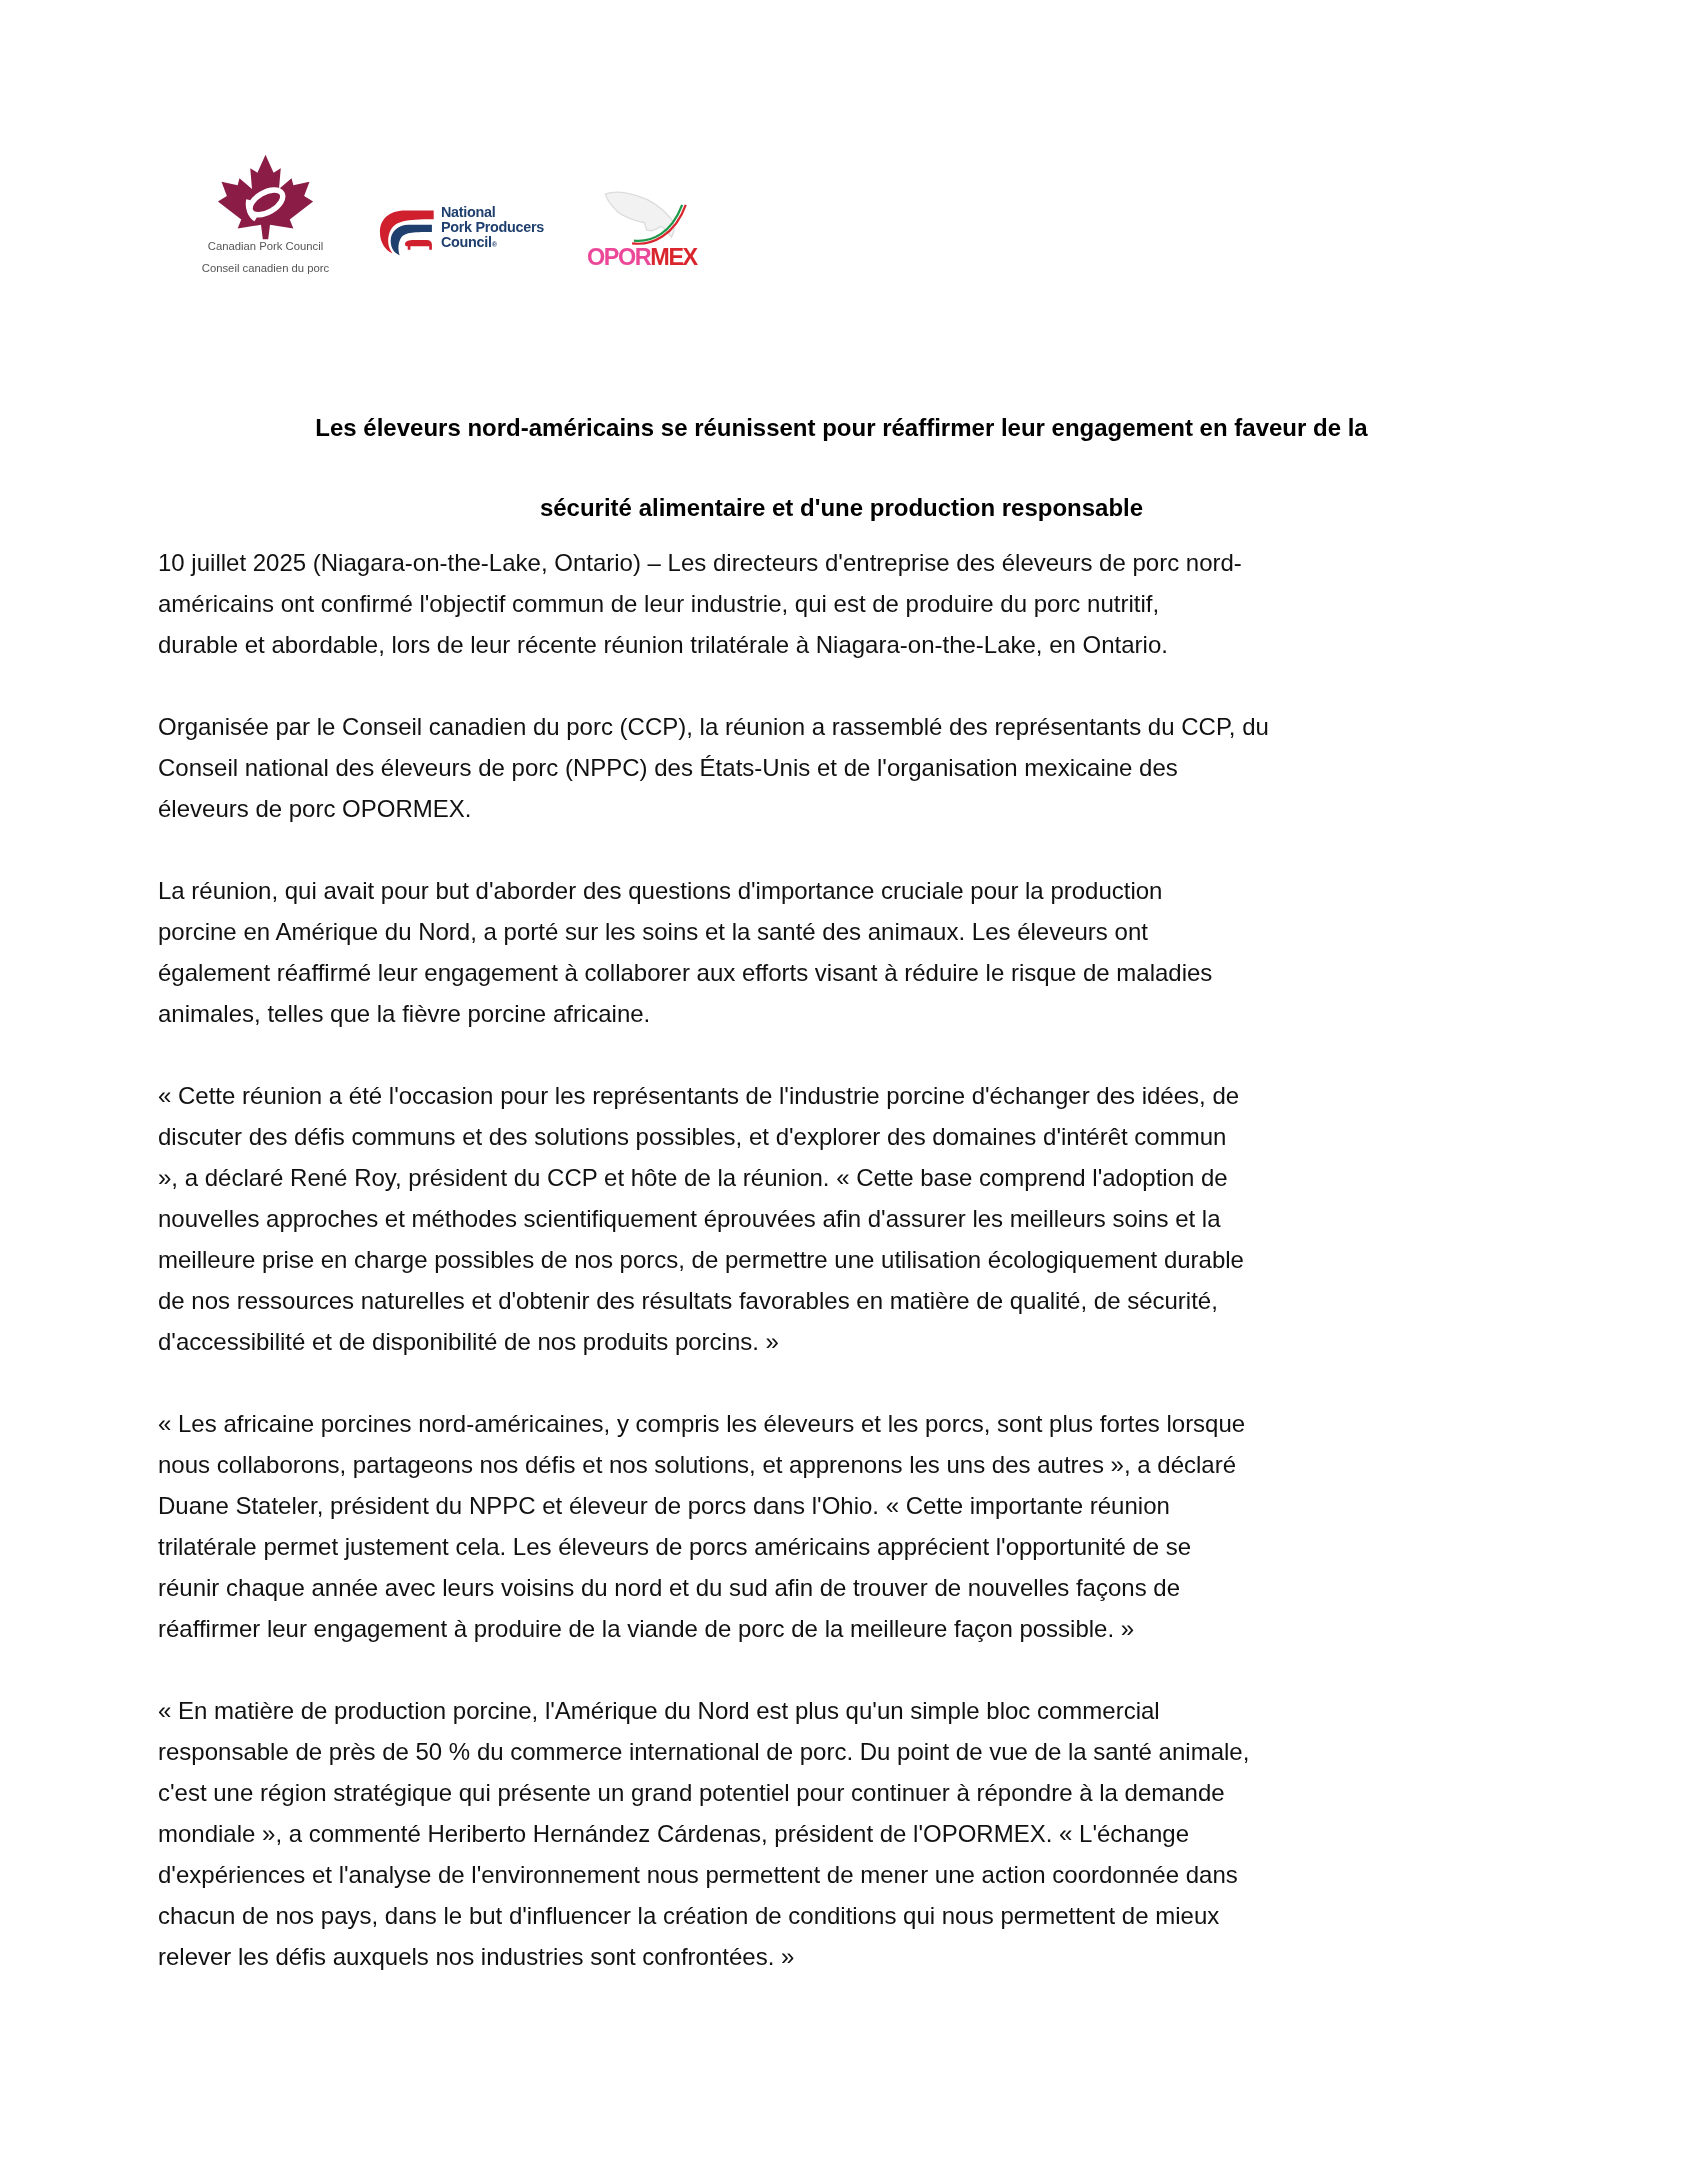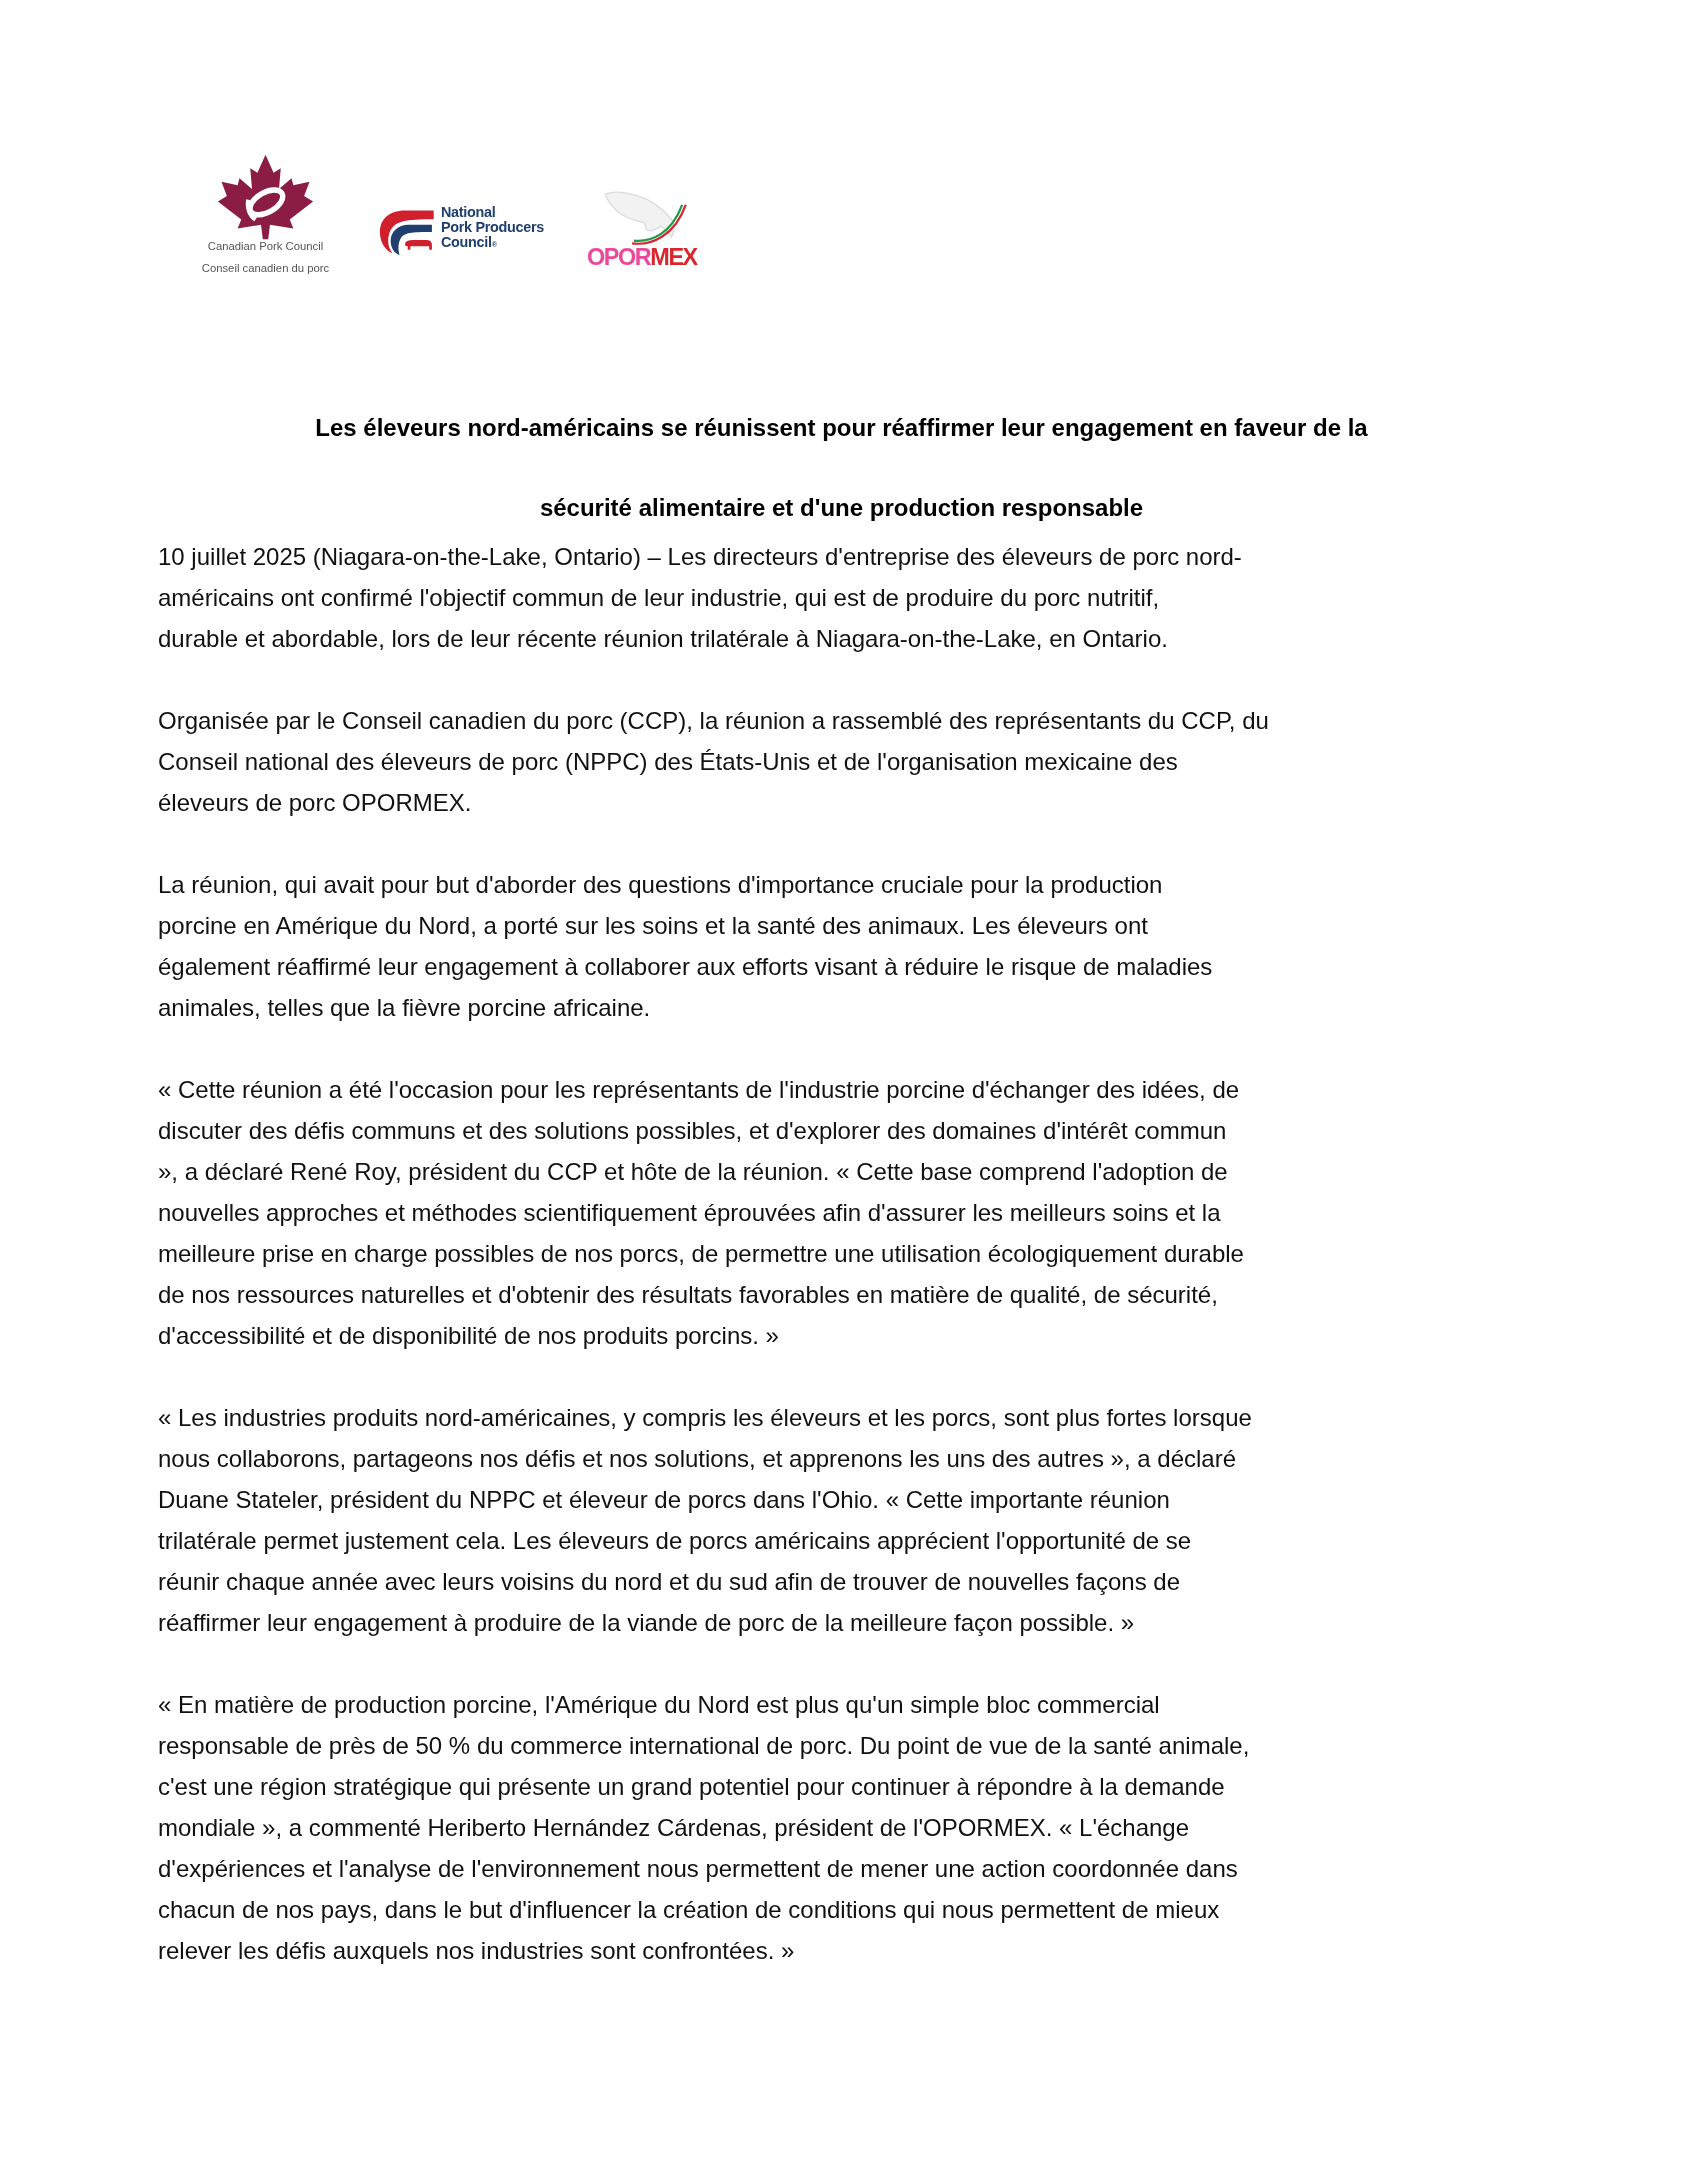--- a/index.html
+++ b/index.html
@@ -70,21 +70,21 @@
     </svg>
     <div class="opormex-word"><span class="g">OPOR</span><span class="r">MEX</span></div>
   </div>
 
   <h1 class="title" style="margin:0;">
     <span class="tl">Les éleveurs nord-américains se réunissent pour réaffirmer leur engagement en faveur de la</span>
     <span class="tl">sécurité alimentaire et d'une production responsable</span>
   </h1>
 
   <div class="body-text">
-    <p class="para" style="margin-top:9px;">
+    <p class="para" style="margin-top:15px;">
       <span class="ln">10 juillet 2025 (Niagara-on-the-Lake, Ontario) – Les directeurs d'entreprise des éleveurs de porc nord-</span>
       <span class="ln">américains ont confirmé l'objectif commun de leur industrie, qui est de produire du porc nutritif,</span>
       <span class="ln">durable et abordable, lors de leur récente réunion trilatérale à Niagara-on-the-Lake, en Ontario.</span>
     </p>
     <p class="para">
       <span class="ln">Organisée par le Conseil canadien du porc (CCP), la réunion a rassemblé des représentants du CCP, du</span>
       <span class="ln">Conseil national des éleveurs de porc (NPPC) des États-Unis et de l'organisation mexicaine des</span>
       <span class="ln">éleveurs de porc OPORMEX.</span>
     </p>
     <p class="para">
@@ -96,21 +96,21 @@
     <p class="para">
       <span class="ln">« Cette réunion a été l'occasion pour les représentants de l'industrie porcine d'échanger des idées, de</span>
       <span class="ln">discuter des défis communs et des solutions possibles, et d'explorer des domaines d'intérêt commun</span>
       <span class="ln">», a déclaré René Roy, président du CCP et hôte de la réunion. « Cette base comprend l'adoption de</span>
       <span class="ln">nouvelles approches et méthodes scientifiquement éprouvées afin d'assurer les meilleurs soins et la</span>
       <span class="ln">meilleure prise en charge possibles de nos porcs, de permettre une utilisation écologiquement durable</span>
       <span class="ln">de nos ressources naturelles et d'obtenir des résultats favorables en matière de qualité, de sécurité,</span>
       <span class="ln">d'accessibilité et de disponibilité de nos produits porcins. »</span>
     </p>
     <p class="para">
-      <span class="ln">« Les industries produits nord-américaines, y compris les éleveurs et les porcs, sont plus fortes lorsque</span>
+      <span class="ln">« Les africaine porcines nord-américaines, y compris les éleveurs et les porcs, sont plus fortes lorsque</span>
       <span class="ln">nous collaborons, partageons nos défis et nos solutions, et apprenons les uns des autres », a déclaré</span>
       <span class="ln">Duane Stateler, président du NPPC et éleveur de porcs dans l'Ohio. « Cette importante réunion</span>
       <span class="ln">trilatérale permet justement cela. Les éleveurs de porcs américains apprécient l'opportunité de se</span>
       <span class="ln">réunir chaque année avec leurs voisins du nord et du sud afin de trouver de nouvelles façons de</span>
       <span class="ln">réaffirmer leur engagement à produire de la viande de porc de la meilleure façon possible. »</span>
     </p>
     <p class="para">
       <span class="ln">« En matière de production porcine, l'Amérique du Nord est plus qu'un simple bloc commercial</span>
       <span class="ln">responsable de près de 50 % du commerce international de porc. Du point de vue de la santé animale,</span>
       <span class="ln">c'est une région stratégique qui présente un grand potentiel pour continuer à répondre à la demande</span>

